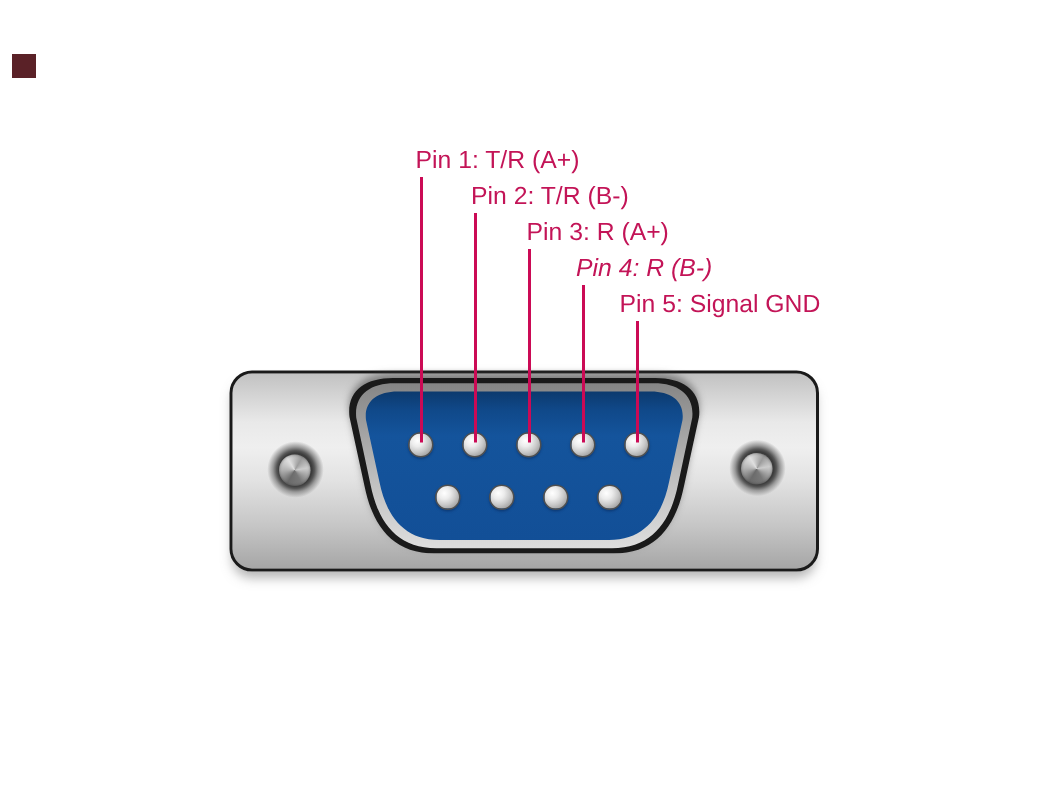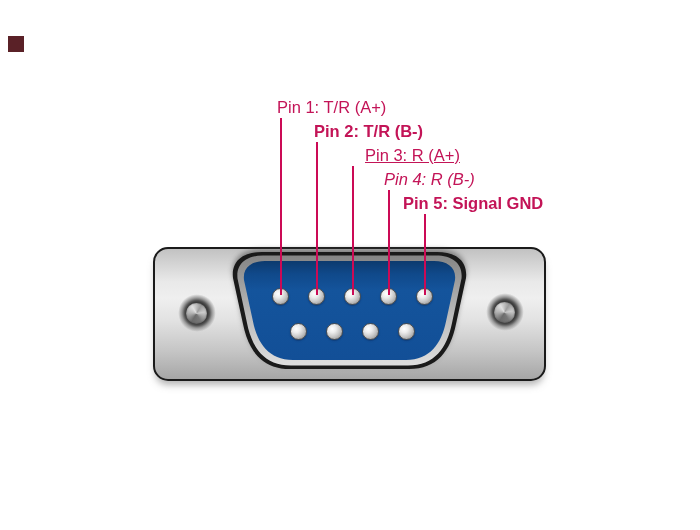--- a/index.html
+++ b/index.html
@@ -95,24 +95,24 @@
 <body>
 
 <div id="screen">
 
   <div id="brand-square"></div>
 
   <div id="diagram">
 
     <div id="labels-layer">
         <div class="pin-label" style="left: 277px; top: 98px;">Pin 1: T/R (A+)</div>
-        <div class="pin-label" style="left: 314px; top: 122px; font-weight: bold;">Pin 2: T/R (B-)</div>
-        <div class="pin-label" style="left: 365px; top: 146px; text-decoration: underline;">Pin 3: R (A+)</div>
+        <div class="pin-label" style="left: 314px; top: 122px;">Pin 2: T/R (B-)</div>
+        <div class="pin-label" style="left: 351px; top: 146px;">Pin 3: R (A+)</div>
         <div class="pin-label" style="left: 384px; top: 170px; font-style: italic;">Pin 4: R (B-)</div>
-        <div class="pin-label" style="left: 403px; top: 194px; font-weight: bold;">Pin 5: Signal GND</div>
+        <div class="pin-label" style="left: 413px; top: 194px;">Pin 5: Signal GND</div>
       </div>
     <div id="lines-layer">
         <div class="leader-line" style="left: 279.5px; top: 118px; height: 177px;"></div>
         <div class="leader-line" style="left: 315.5px; top: 142px; height: 153px;"></div>
         <div class="leader-line" style="left: 351.5px; top: 166px; height: 129px;"></div>
         <div class="leader-line" style="left: 387.5px; top: 190px; height: 105px;"></div>
         <div class="leader-line" style="left: 423.5px; top: 214px; height: 81px;"></div>
       </div>
 
     <div id="shell" style="left: 153px; top: 247px; width: 393px; height: 134px;"></div>

